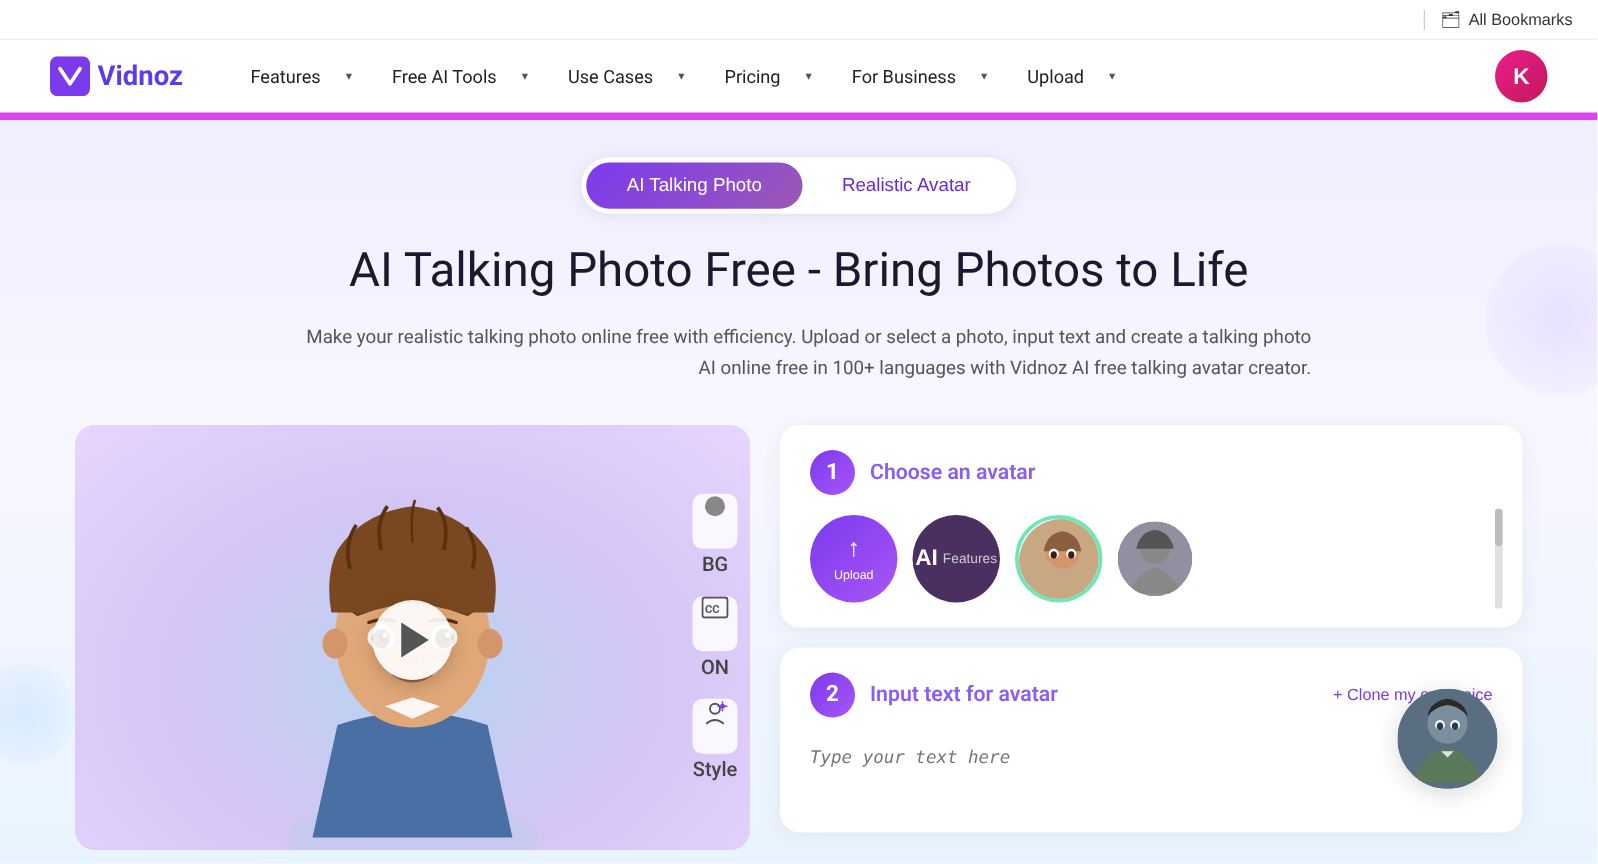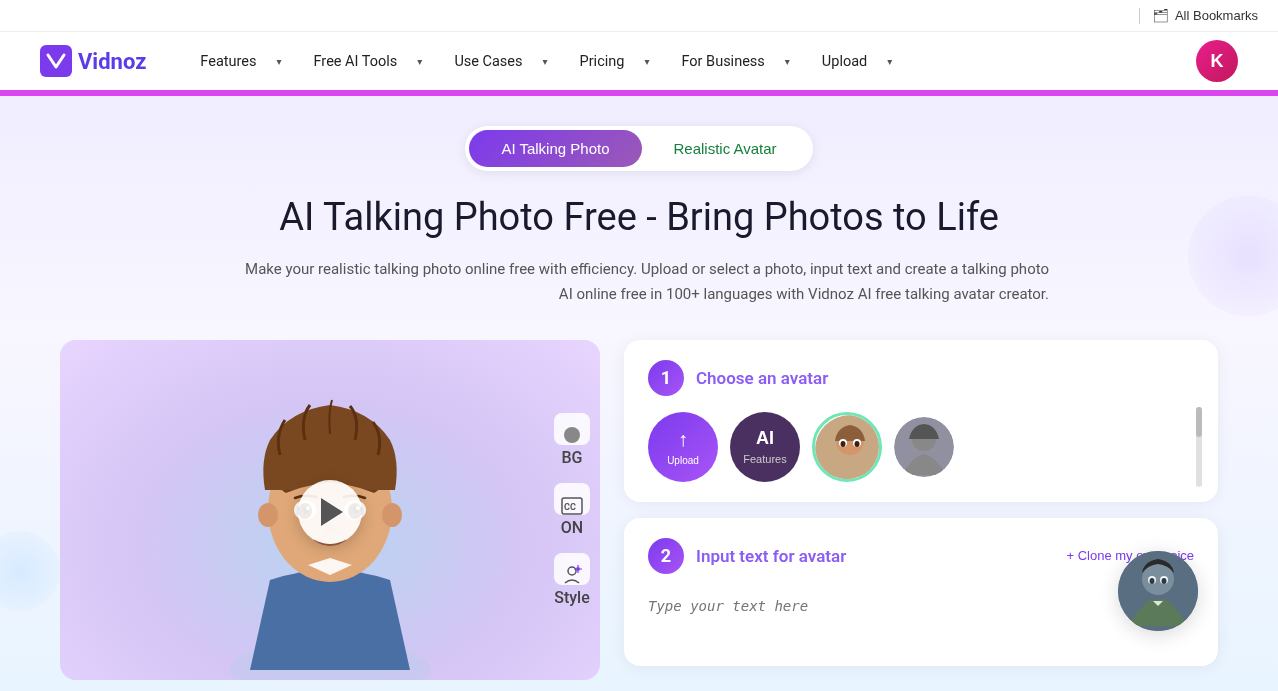--- a/index.html
+++ b/index.html
@@ -116,21 +116,21 @@
       box-shadow: 0 2px 12px rgba(0,0,0,0.08);
     }
     .tab {
       padding: 10px 32px;
       border-radius: 50px;
       font-size: 15px;
       font-weight: 500;
       cursor: pointer;
       border: none;
       background: none;
-      color: #15803d;
+      color: #6d28d9;
     }
     .tab.active {
       background: linear-gradient(135deg, #7c3aed, #9b59b6);
       color: #fff;
     }
 
     
     .hero-title {
       text-align: center;
       font-size: 38px;
@@ -210,25 +210,25 @@
     }
     .tool-btn {
       display: flex;
       flex-direction: column;
       align-items: center;
       gap: 3px;
       cursor: pointer;
     }
     .tool-icon {
       width: 36px;
-      height: 32px;
+      height: 44px;
       background: rgba(255,255,255,0.85);
       border-radius: 8px;
       display: flex;
-      align-items: flex-end;
+      align-items: flex-start;
       justify-content: center;
       font-size: 16px;
     }
     .tool-label {
       font-size: 16px;
       color: #444;
       font-weight: 500;
     }
 
     
@@ -298,21 +298,21 @@
       font-size: 10px;
       color: #fff;
       font-weight: 500;
     }
     .avatar-generate-btn {
       width: 70px;
       height: 70px;
       border-radius: 50%;
       background: #4a3060;
       display: flex;
-      flex-direction: column;
+      flex-direction: row;
       align-items: center;
       justify-content: center;
       cursor: pointer;
       border: none;
       gap: 4px;
     }
     .avatar-generate-btn .ai-label {
       font-size: 18px;
       font-weight: 700;
       color: #fff;

